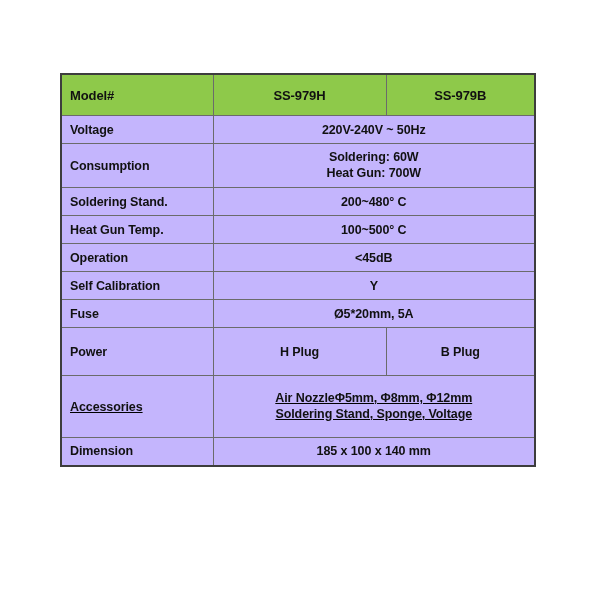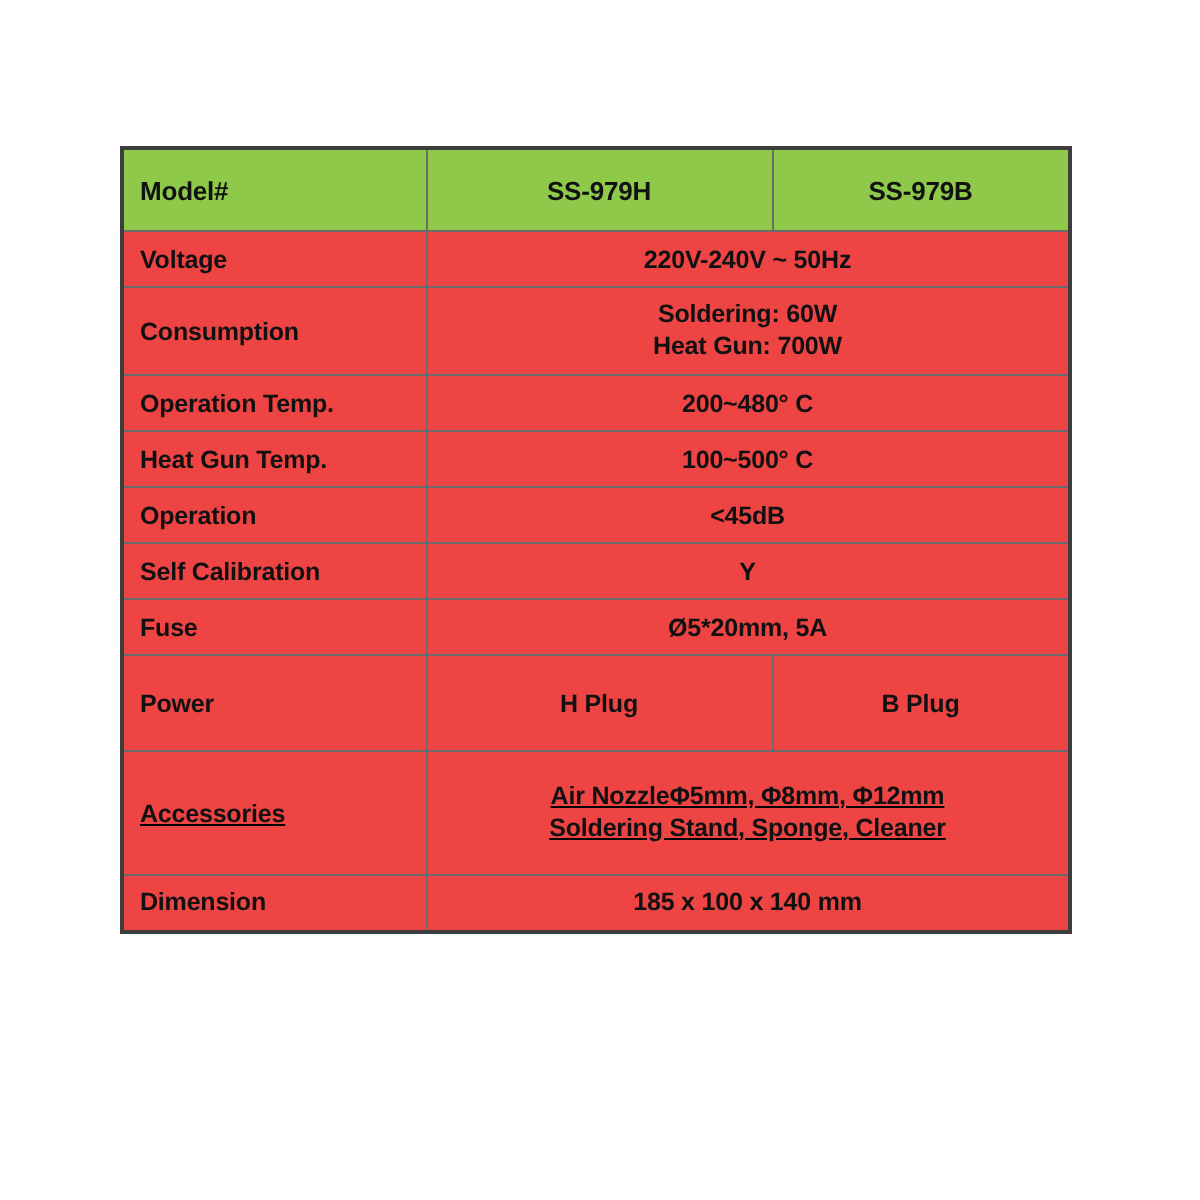--- a/index.html
+++ b/index.html
@@ -24,21 +24,21 @@
 
   table.spec-table {
     width: 100%;
     border-collapse: collapse;
     table-layout: fixed;
     border: 2px solid #3d3d3d;
   }
 
   table.spec-table td {
     border: 1px solid #6b6b6b;
-    background: #ef4444;
+    background: #c4b5fd;
     color: #111111;
     font-weight: bold;
     font-size: 12.5px;
     letter-spacing: -0.1px;
     padding: 0 8px;
     vertical-align: middle;
   }
 
   
   col.c-label { width: 152px; }
@@ -99,21 +99,21 @@
 
       <tr class="r-tall">
         <td class="label-cell">Consumption</td>
         <td class="value-cell twoline" colspan="2">
           <div>Soldering: 60W</div>
           <div>Heat Gun: 700W</div>
         </td>
       </tr>
 
       <tr class="r-std">
-        <td class="label-cell">Operation Temp.</td>
+        <td class="label-cell">Soldering Stand.</td>
         <td class="value-cell deg" colspan="2">200~480°  C</td>
       </tr>
 
       <tr class="r-std">
         <td class="label-cell">Heat Gun Temp.</td>
         <td class="value-cell deg" colspan="2">100~500°  C</td>
       </tr>
 
       <tr class="r-std">
         <td class="label-cell">Operation</td>
@@ -134,21 +134,21 @@
       <tr class="r-power">
         <td class="label-cell">Power</td>
         <td class="value-cell">H Plug</td>
         <td class="value-cell">B Plug</td>
       </tr>
 
       <tr class="r-acc">
         <td class="label-cell">Accessories</td>
         <td class="value-cell twoline" colspan="2">
           <div>Air NozzleΦ5mm, Φ8mm, Φ12mm</div>
-          <div>Soldering Stand, Sponge, Cleaner</div>
+          <div>Soldering Stand, Sponge, Voltage</div>
         </td>
       </tr>
 
       <tr class="r-std">
         <td class="label-cell">Dimension</td>
         <td class="value-cell" colspan="2">185 x 100 x 140 mm</td>
       </tr>
 
 
     </tbody>

